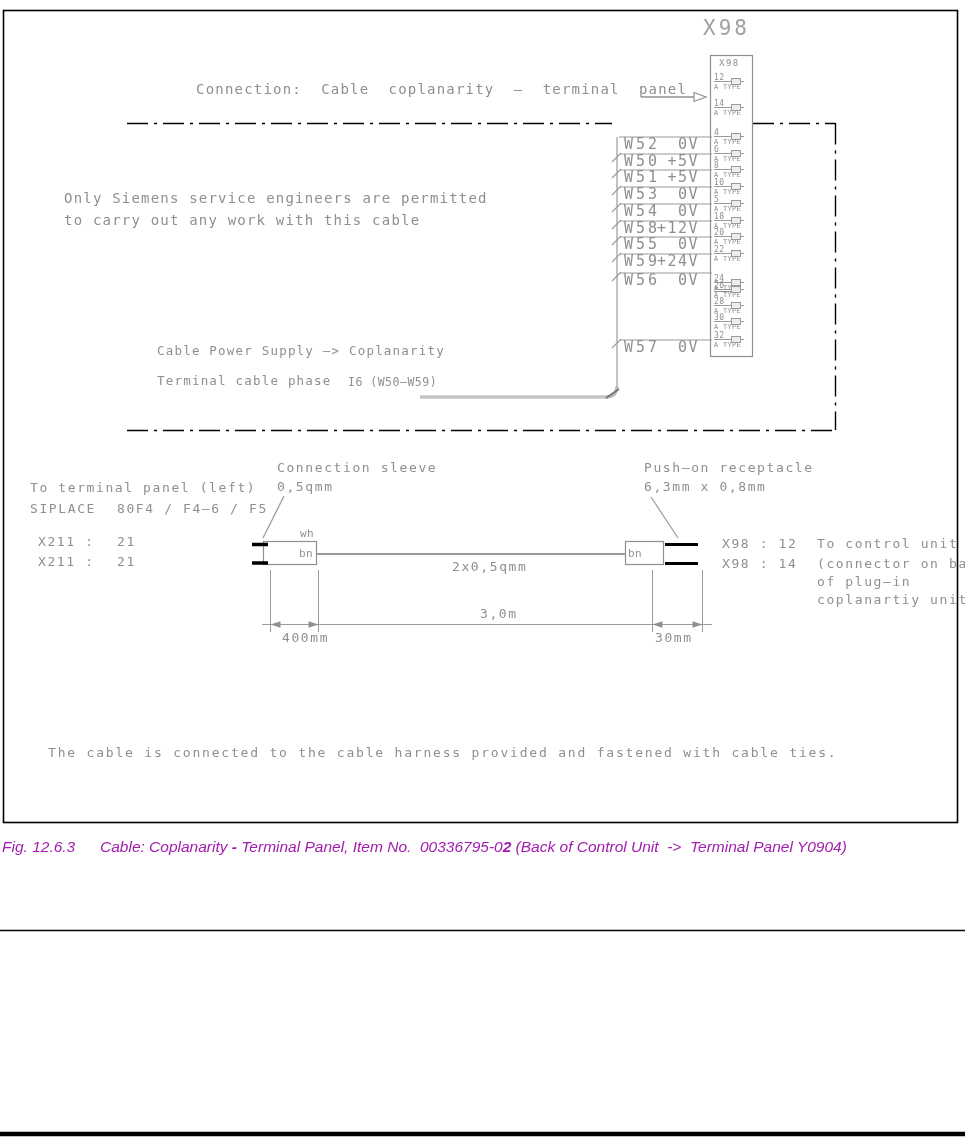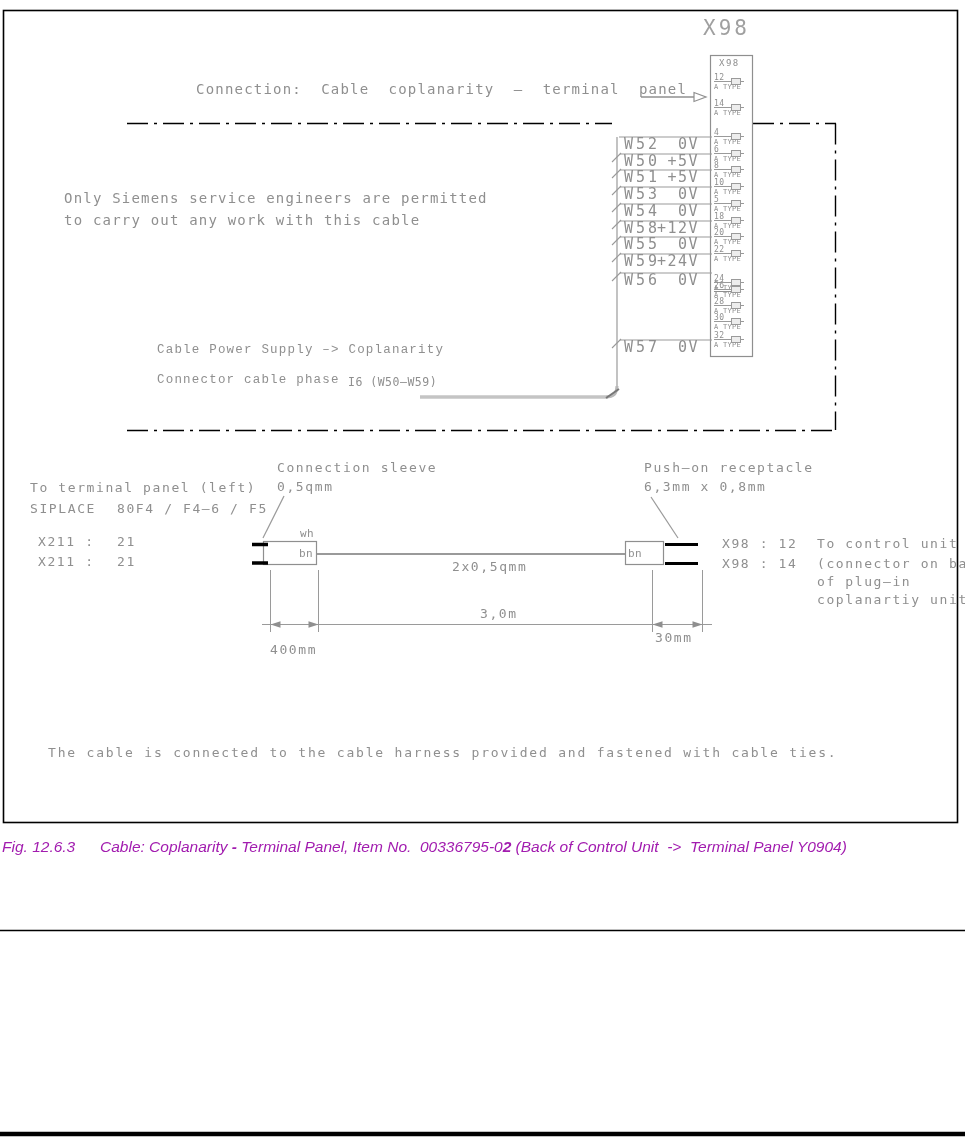--- a/index.html
+++ b/index.html
@@ -3,21 +3,21 @@
 <meta charset="utf-8">
 <style>
   html,body{margin:0;padding:0;background:#fff;}
   #canvas{position:relative;width:965px;height:1138px;background:#ffffff;
           font-family:"DejaVu Sans Mono",monospace;overflow:hidden;}
   svg.layer{position:absolute;top:0;left:0;}
   .t{position:absolute;color:#8f8f8f;white-space:pre;line-height:1.1;}
   .big-title{font-size:21px;letter-spacing:3px;color:#a0a0a0;}
   .hdr{font-size:14px;letter-spacing:1.2px;}
   .warn{font-size:14px;letter-spacing:1.2px;}
-  .med{font-size:12.5px;letter-spacing:1.2px;font-family:Liberation Mono, monospace;}
+  .med{font-size:12.5px;letter-spacing:1.2px;}
   .small{font-size:11.5px;letter-spacing:0.5px;}
   .lbl{font-size:13px;letter-spacing:1.6px;}
   .tiny{font-size:11px;letter-spacing:0.5px;}
   
   .pin{position:absolute;left:714px;width:36px;color:#8f8f8f;}
   .pnum{display:block;font-size:8px;line-height:7px;letter-spacing:0.5px;}
   .pcontact{display:block;position:relative;height:2px;}
   .pline{position:absolute;left:0;top:0;width:30px;border-top:1px solid #9a9a9a;}
   .prect{position:absolute;left:17px;top:-3px;width:8px;height:5px;border:1px solid #9a9a9a;background:#ededed;}
   .ptype{display:block;font-size:7px;line-height:8px;letter-spacing:0.3px;}
@@ -113,21 +113,21 @@
   </svg>
 
   <div class="t big-title" style="left:703px;top:17px;">X98</div>
 
   <div class="t hdr" style="left:196px;top:82px;">Connection:  Cable  coplanarity  –  terminal  panel</div>
 
   <div class="t warn" style="left:64px;top:191px;">Only Siemens service engineers are permitted</div>
   <div class="t warn" style="left:64px;top:213px;">to carry out any work with this cable</div>
 
   <div class="t med" style="left:157px;top:344px;">Cable Power Supply –&gt; Coplanarity</div>
-  <div class="t med" style="left:157px;top:374px;">Connector cable phase</div>
+  <div class="t med" style="left:157px;top:374px;">Terminal cable phase</div>
   <div class="t small" style="left:348px;top:376px;">I6 (W50–W59)</div>
 
   <div class="t" style="left:719px;top:59px;font-size:9px;letter-spacing:1.5px;">X98</div>
 
   <div class="pin" style="top:74px;">
       <span class="pnum">12</span>
       <span class="pcontact">
         <span class="pline"></span>
         <span class="prect"></span>
       </span>
@@ -306,20 +306,20 @@
   <div class="t lbl" style="left:452px;top:560px;">2x0,5qmm</div>
 
   <div class="t lbl" style="left:722px;top:537px;">X98 : 12</div>
   <div class="t lbl" style="left:722px;top:557px;">X98 : 14</div>
   <div class="t lbl" style="left:817px;top:537px;">To control unit</div>
   <div class="t lbl" style="left:817px;top:557px;">(connector on back</div>
   <div class="t lbl" style="left:817px;top:575px;">of plug–in</div>
   <div class="t lbl" style="left:817px;top:593px;">coplanartiy unit</div>
 
   <div class="t lbl" style="left:480px;top:607px;">3,0m</div>
-  <div class="t lbl" style="left:270px;top:631px;margin-top:12px;">400mm</div>
+  <div class="t lbl" style="left:282px;top:631px;">400mm</div>
   <div class="t lbl" style="left:655px;top:631px;">30mm</div>
 
   <div class="t" style="left:48px;top:746px;font-size:13px;letter-spacing:1.8px;">The cable is connected to the cable harness provided and fastened with cable ties.</div>
 
   <div class="caption"><span class="fig">Fig. 12.6.3</span><span>Cable: Coplanarity </span><b>-</b><span> Terminal Panel, Item No.  00336795-0</span><b>2</b><span> (Back of Control Unit  -&gt;  Terminal Panel Y0904)</span></div>
 
 </div>
 
 </body></html>

